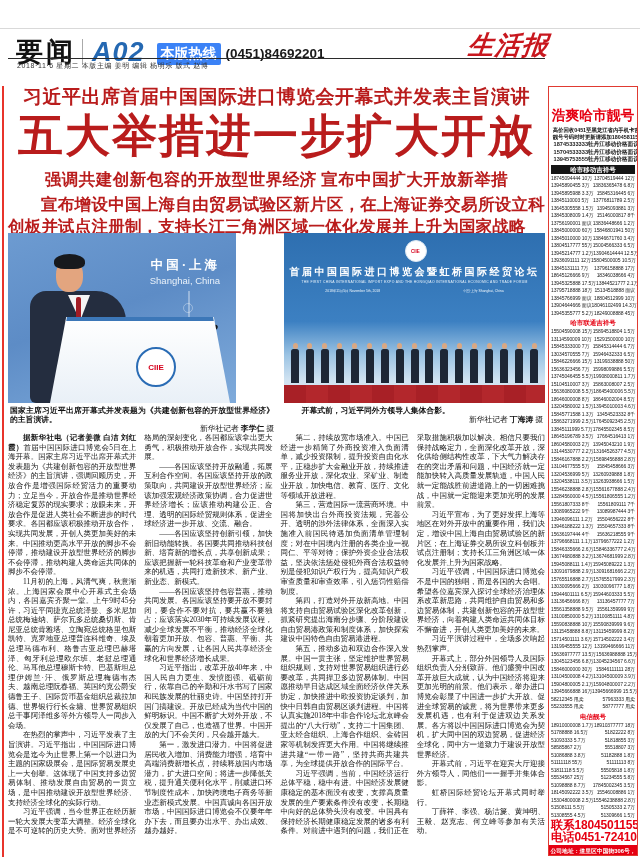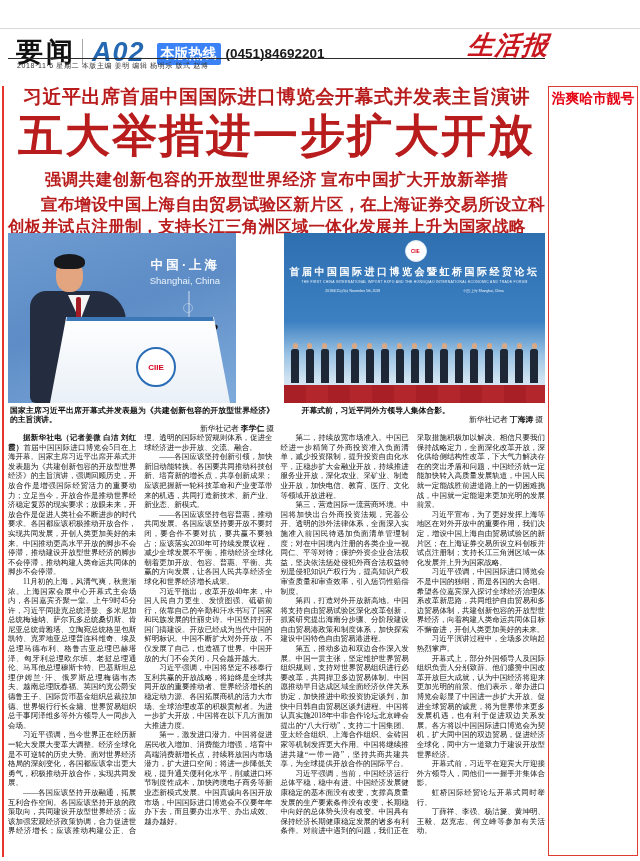--- a/index.html
+++ b/index.html
@@ -89,21 +89,21 @@
   .capR .lead-indent{text-indent:2em;display:block;}
 
   
   .article{position:absolute;left:8px;top:433px;width:537px;height:424px;overflow:hidden;
            column-count:4;column-gap:8px;text-align:justify;font-size:7.5px;line-height:9.6px;color:#151515;}
   .article p{margin:0;text-indent:2em;}
   .article b{font-weight:800;}
 
   
   .ad{position:absolute;left:548px;top:86px;width:90px;height:770px;border:1.5px solid #e03a31;
-      background:#fff;box-sizing:border-box;padding:2px 2px 0 2px;display:flex;
+      background:#fff;box-sizing:border-box;padding:19px 2px 0 2px;display:flex;flex-direction:column;
       font-family:"Liberation Sans",sans-serif;overflow:hidden;}
   .ad-title{color:#e60012;font-size:14px;font-weight:900;text-align:center;letter-spacing:0;
             transform:scaleX(.98);white-space:nowrap;margin:1px 0 2px 0;}
   .ad-sub{font-size:5.6px;font-weight:700;color:#111;line-height:7px;text-align:center;white-space:nowrap;transform:scaleX(.96);}
   .ad-mdj{font-size:6px;font-weight:700;color:#222;line-height:7.5px;text-align:center;white-space:nowrap;transform:scaleX(.94);}
   .ad-sec-hdr{font-size:6.5px;font-weight:800;text-align:center;line-height:9px;margin:1px 0;}
   .ad-sec-hdr.black{background:#151515;color:#fff;}
   .ad-sec-hdr.red{color:#e60012;}
   .ad-row{display:flex;justify-content:space-between;line-height:7.5px;white-space:nowrap;}
   .ad-row span{font-size:5px;color:#222;letter-spacing:-.1px;}
@@ -241,26 +241,26 @@
     <span class="credit">
       <span>新华社记者</span>
       <b>丁海涛</b>
       <span>摄</span>
     </span>
   </div>
 
   <div class="article">
       <p><b>据新华社电（记者姜微 白洁 刘红霞）</b>首届中国国际进口博览会5日在上海开幕。国家主席习近平出席开幕式并发表题为《共建创新包容的开放型世界经济》的主旨演讲，强调回顾历史，开放合作是增强国际经贸活力的重要动力；立足当今，开放合作是推动世界经济稳定复苏的现实要求；放眼未来，开放合作是促进人类社会不断进步的时代要求。各国都应该积极推动开放合作，实现共同发展，开创人类更加美好的未来。中国推动更高水平开放的脚步不会停滞，推动建设开放型世界经济的脚步不会停滞，推动构建人类命运共同体的脚步不会停滞。</p>
       <p>11月初的上海，风清气爽，秋意渐浓。上海国家会展中心开幕式主会场内，各国嘉宾齐聚一堂。上午9时45分许，习近平同捷克总统泽曼、多米尼加总统梅迪纳、萨尔瓦多总统桑切斯、肯尼亚总统肯雅塔、立陶宛总统格里包斯凯特、克罗地亚总理普连科维奇、埃及总理马德布利、格鲁吉亚总理巴赫塔泽、匈牙利总理欧尔班、老挝总理通伦、马耳他总理穆斯卡特、巴基斯坦总理伊姆兰·汗、俄罗斯总理梅德韦杰夫、越南总理阮春福、英国约克公爵安德鲁王子、国际货币基金组织总裁拉加德、世界银行行长金墉、世界贸易组织总干事阿泽维多等外方领导人一同步入会场。</p>
+      <p>在热烈的掌声中，习近平发表了主旨演讲。习近平指出，中国国际进口博览会是迄今为止世界上第一个以进口为主题的国家级展会，是国际贸易发展史上一大创举。这体现了中国支持多边贸易体制、推动发展自由贸易的一贯立场，是中国推动建设开放型世界经济、支持经济全球化的实际行动。</p>
       <p>习近平强调，当今世界正在经历新一轮大发展大变革大调整。经济全球化是不可逆转的历史大势。面对世界经济格局的深刻变化，各国都应该拿出更大勇气，积极推动开放合作，实现共同发展。</p>
       <p>——各国应该坚持开放融通，拓展互利合作空间。各国应该坚持开放的政策取向，共同建设开放型世界经济；应该加强宏观经济政策协调，合力促进世界经济增长；应该推动构建公正、合理、透明的国际经贸规则体系，促进全球经济进一步开放、交流、融合。</p>
       <p>——各国应该坚持创新引领，加快新旧动能转换。各国要共同推动科技创新、培育新的增长点，共享创新成果；应该把握新一轮科技革命和产业变革带来的机遇，共同打造新技术、新产业、新业态、新模式。</p>
       <p>——各国应该坚持包容普惠，推动共同发展。各国应该坚持要开放不要封闭，要合作不要对抗，要共赢不要独占；应该落实2030年可持续发展议程，减少全球发展不平衡，推动经济全球化朝着更加开放、包容、普惠、平衡、共赢的方向发展，让各国人民共享经济全球化和世界经济增长成果。</p>
       <p>习近平指出，改革开放40年来，中国人民自力更生、发愤图强、砥砺前行，依靠自己的辛勤和汗水书写了国家和民族发展的壮丽史诗。中国坚持打开国门搞建设。开放已经成为当代中国的鲜明标识。中国不断扩大对外开放，不仅发展了自己，也造福了世界。中国开放的大门不会关闭，只会越开越大。</p>
-      <p>习近平强调，中国将坚定不移奉行互利共赢的开放战略，将始终是全球共同开放的重要推动者、世界经济增长的稳定动力源、各国拓展商机的活力大市场、全球治理改革的积极贡献者。为进一步扩大开放，中国将在以下几方面加大推进力度。</p>
       <p>第一，激发进口潜力。中国将促进居民收入增加、消费能力增强，培育中高端消费新增长点，持续释放国内市场潜力，扩大进口空间；将进一步降低关税，提升通关便利化水平，削减进口环节制度性成本，加快跨境电子商务等新业态新模式发展。中国真诚向各国开放市场，中国国际进口博览会不仅要年年办下去，而且要办出水平、办出成效、越办越好。</p>
       <p>第二，持续放宽市场准入。中国已经进一步精简了外商投资准入负面清单，减少投资限制，提升投资自由化水平，正稳步扩大金融业开放，持续推进服务业开放，深化农业、采矿业、制造业开放，加快电信、教育、医疗、文化等领域开放进程。</p>
       <p>第三，营造国际一流营商环境。中国将加快出台外商投资法规，完善公开、透明的涉外法律体系，全面深入实施准入前国民待遇加负面清单管理制度；对在中国境内注册的各类企业一视同仁、平等对待；保护外资企业合法权益，坚决依法惩处侵犯外商合法权益特别是侵犯知识产权行为，提高知识产权审查质量和审查效率，引入惩罚性赔偿制度。</p>
       <p>第四，打造对外开放新高地。中国将支持自由贸易试验区深化改革创新，抓紧研究提出海南分步骤、分阶段建设自由贸易港政策和制度体系，加快探索建设中国特色自由贸易港进程。</p>
       <p>第五，推动多边和双边合作深入发展。中国一贯主张，坚定维护世界贸易组织规则，支持对世界贸易组织进行必要改革，共同捍卫多边贸易体制。中国愿推动早日达成区域全面经济伙伴关系协定，加快推进中欧投资协定谈判，加快中日韩自由贸易区谈判进程。中国将认真实施2018年中非合作论坛北京峰会提出的“八大行动”，支持二十国集团、亚太经合组织、上海合作组织、金砖国家等机制发挥更大作用。中国将继续推进共建“一带一路”，坚持共商共建共享，为全球提供开放合作的国际平台。</p>
       <p>习近平强调，当前，中国经济运行总体平稳，稳中有进。中国经济发展健康稳定的基本面没有改变，支撑高质量发展的生产要素条件没有改变，长期稳中向好的总体势头没有改变。中国具有保持经济长期健康稳定发展的诸多有利条件。对前进中遇到的问题，我们正在采取措施积极加以解决。相信只要我们保持战略定力，全面深化改革开放，深化供给侧结构性改革，下大气力解决存在的突出矛盾和问题，中国经济就一定能加快转入高质量发展轨道，中国人民就一定能战胜前进道路上的一切困难挑战，中国就一定能迎来更加光明的发展前景。</p>
       <p>习近平宣布，为了更好发挥上海等地区在对外开放中的重要作用，我们决定，增设中国上海自由贸易试验区的新片区；在上海证券交易所设立科创板并试点注册制；支持长江三角洲区域一体化发展并上升为国家战略。</p>
       <p>习近平强调，中国国际进口博览会不是中国的独唱，而是各国的大合唱。希望各位嘉宾深入探讨全球经济治理体系改革新思路，共同维护自由贸易和多边贸易体制，共建创新包容的开放型世界经济，向着构建人类命运共同体目标不懈奋进，开创人类更加美好的未来。</p>
       <p>习近平演讲过程中，全场多次响起热烈掌声。</p>
       <p>开幕式上，部分外国领导人及国际组织负责人分别致辞。他们盛赞中国改革开放巨大成就，认为中国经济将迎来更加光明的前景。他们表示，举办进口博览会彰显了中国进一步扩大开放、促进全球贸易的诚意，将为世界带来更多发展机遇，也有利于促进双边关系发展。各方将以中国国际进口博览会为契机，扩大同中国的双边贸易，促进经济全球化，同中方一道致力于建设开放型世界经济。</p>

